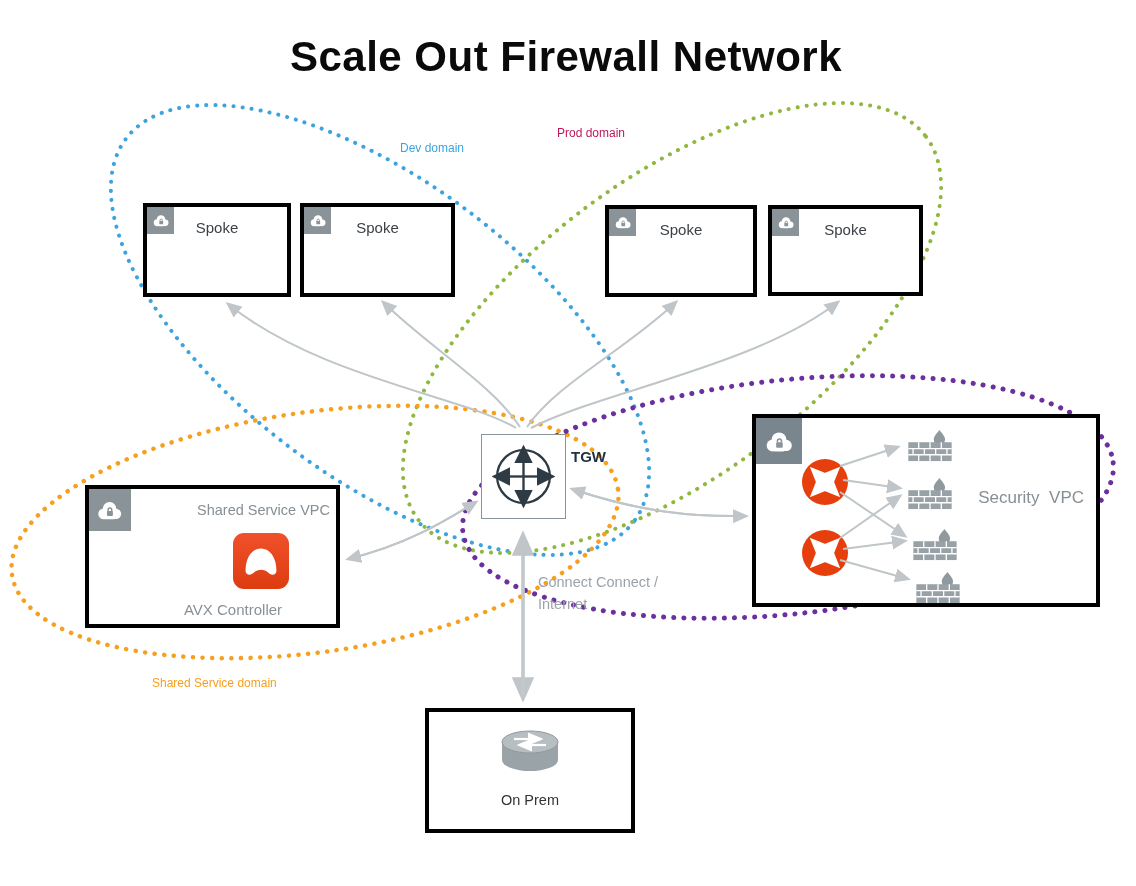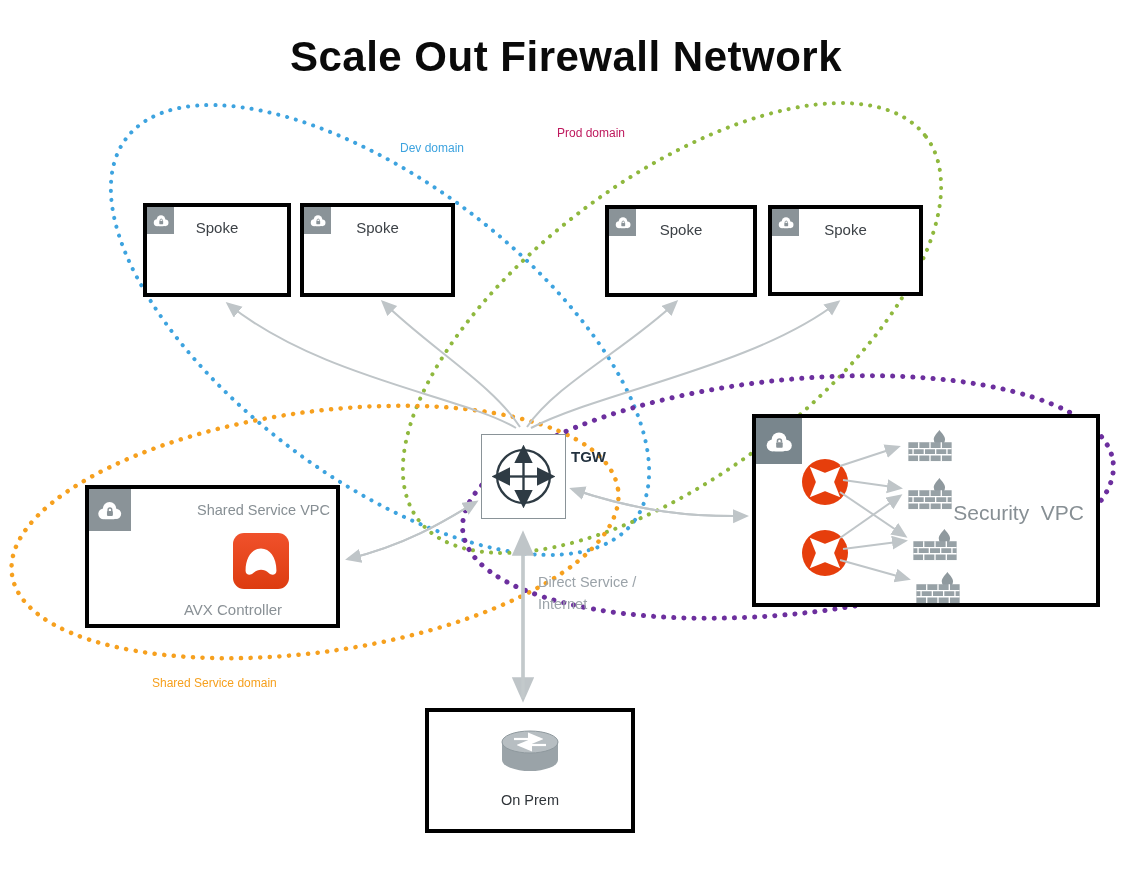--- a/index.html
+++ b/index.html
@@ -17,21 +17,21 @@
   .b42{width:42px;height:42px;}
   .b46{width:46px;height:46px;background:#79868D;}
   .spoke-label{position:absolute;left:0;right:0;top:12px;text-align:center;
                font-size:15px;color:#3C4146;}
   .ss-title{position:absolute;left:42px;right:6px;top:13px;text-align:right;
             font-size:14.5px;color:#878F94;}
   .avx-icon{position:absolute;left:144px;top:44px;width:56px;height:56px;border-radius:11px;
             background:linear-gradient(180deg,#F0512B,#DD3C10);display:flex;align-items:center;justify-content:center;}
   .avx-label{position:absolute;left:44px;top:112px;width:200px;text-align:center;
              font-size:15px;color:#8A9196;}
-  .sec-label{position:absolute;right:12px;top:83px;font-size:21px;color:#878F94;white-space:pre;}
+  .sec-label{position:absolute;right:12px;top:70px;font-size:17px;color:#878F94;white-space:pre;}
   .gw{position:absolute;width:46px;height:46px;}
   .fw{position:absolute;width:46px;height:32px;}
   .onprem-icon{position:absolute;left:50%;transform:translateX(-50%);top:14px;}
   .onprem-label{position:absolute;left:0;right:0;top:80px;text-align:center;
                 font-size:14.5px;color:#30353A;}
   .tgw-label{position:absolute;left:571px;top:448px;font-size:15px;font-weight:700;
              color:#22313F;z-index:3;}
   .dom-label{position:absolute;font-size:12px;font-weight:500;z-index:3;}
   .dev-label{left:400px;top:141px;color:#3DA3DF;}
   .prod-label{left:557px;top:126px;color:#be185d;}
@@ -224,17 +224,17 @@
     <g fill="none" stroke="#C3C9CB" stroke-width="3.2">
       <path d="M523 535 L523 698" marker-end="url(#ah)"></path>
       <path d="M523 698 L523 535" marker-end="url(#ah)"></path>
     </g>
   </svg>
 
   <div class="dom-label dev-label">Dev domain</div>
   <div class="dom-label prod-label">Prod domain</div>
   <div class="dom-label shared-label">Shared Service domain</div>
   <div class="dc-label">
-    <div>Direct Service /</div>
+    <div>Connect Connect /</div>
     <div>Internet</div>
   </div>
 
 </div>
 
 </body></html>

